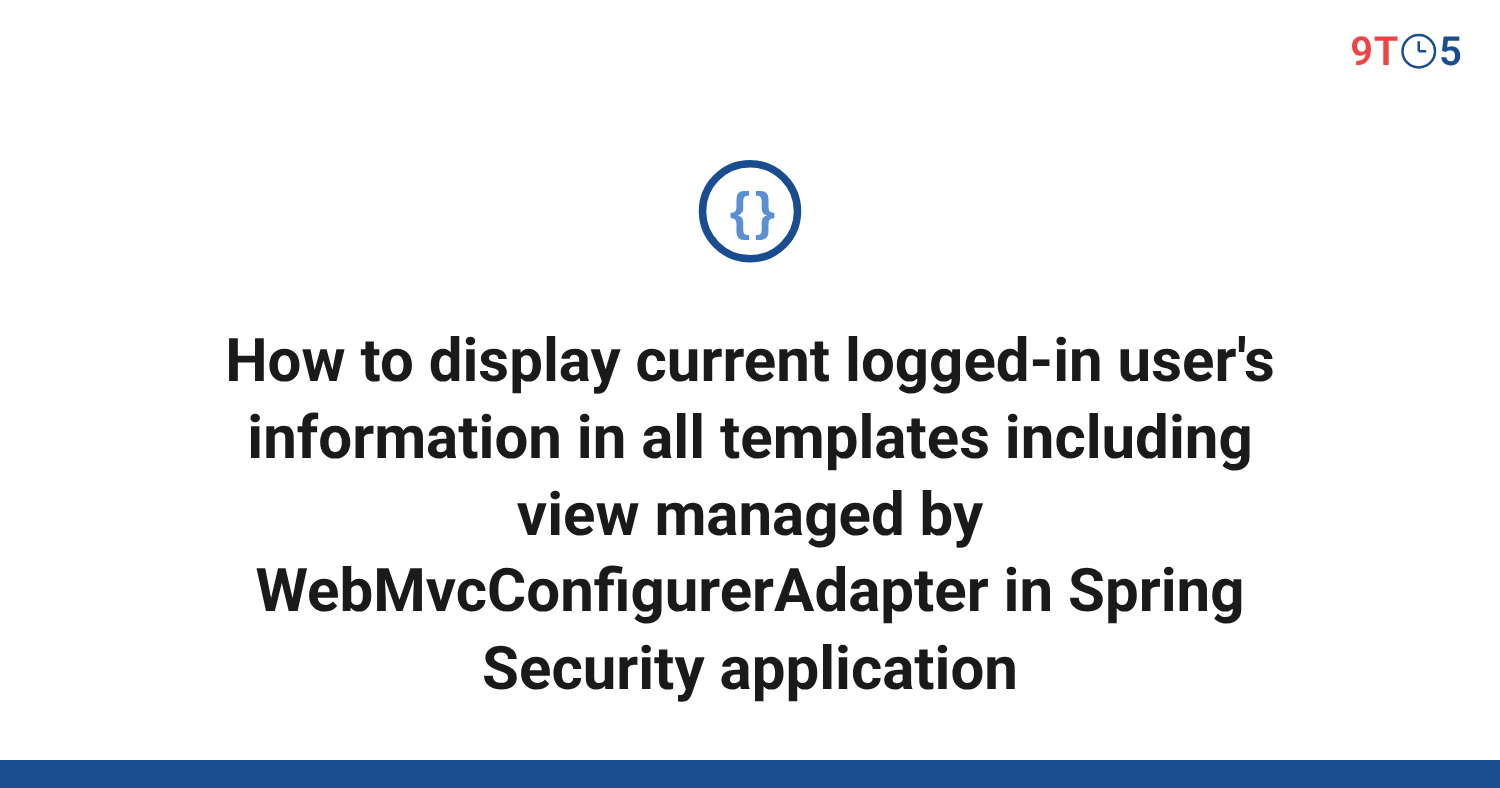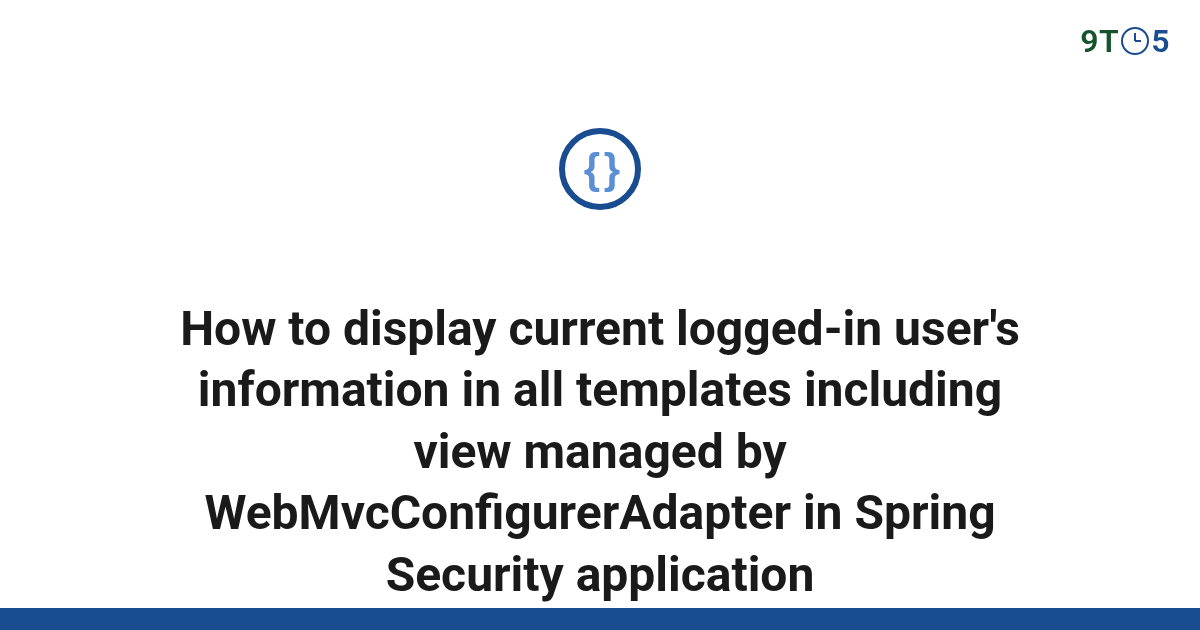--- a/index.html
+++ b/index.html
@@ -19,21 +19,21 @@
       position: absolute;
       top: 22px;
       right: 30px;
       font-size: 32px;
       font-weight: 500;
       letter-spacing: 0.5px;
       display: flex;
       align-items: center;
     }
     .logo-9t {
-      color: #14532d;
+      color: #ef4444;
       font-weight: 600;
     }
     .logo-clock {
       display: inline-flex;
       align-items: center;
       justify-content: center;
       width: 28px;
       height: 28px;
       border: 2.5px solid #1a4d8f;
       border-radius: 50%;
@@ -96,21 +96,20 @@
       line-height: 1;
     }
     .title {
       font-size: 48px;
       font-weight: 700;
       color: #1a1a1a;
       text-align: center;
       line-height: 1.28;
       max-width: 980px;
       padding: 0 40px;
-      margin-top: 40px;
     }
     .footer-bar {
       position: absolute;
       bottom: 0;
       left: 0;
       right: 0;
       height: 22px;
       background: #1a4d8f;
     }
   </style>

